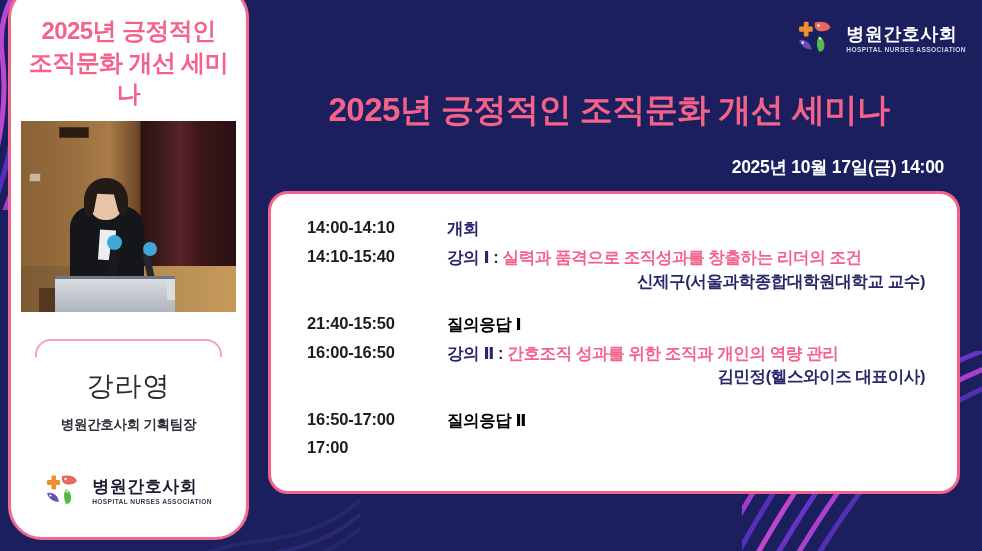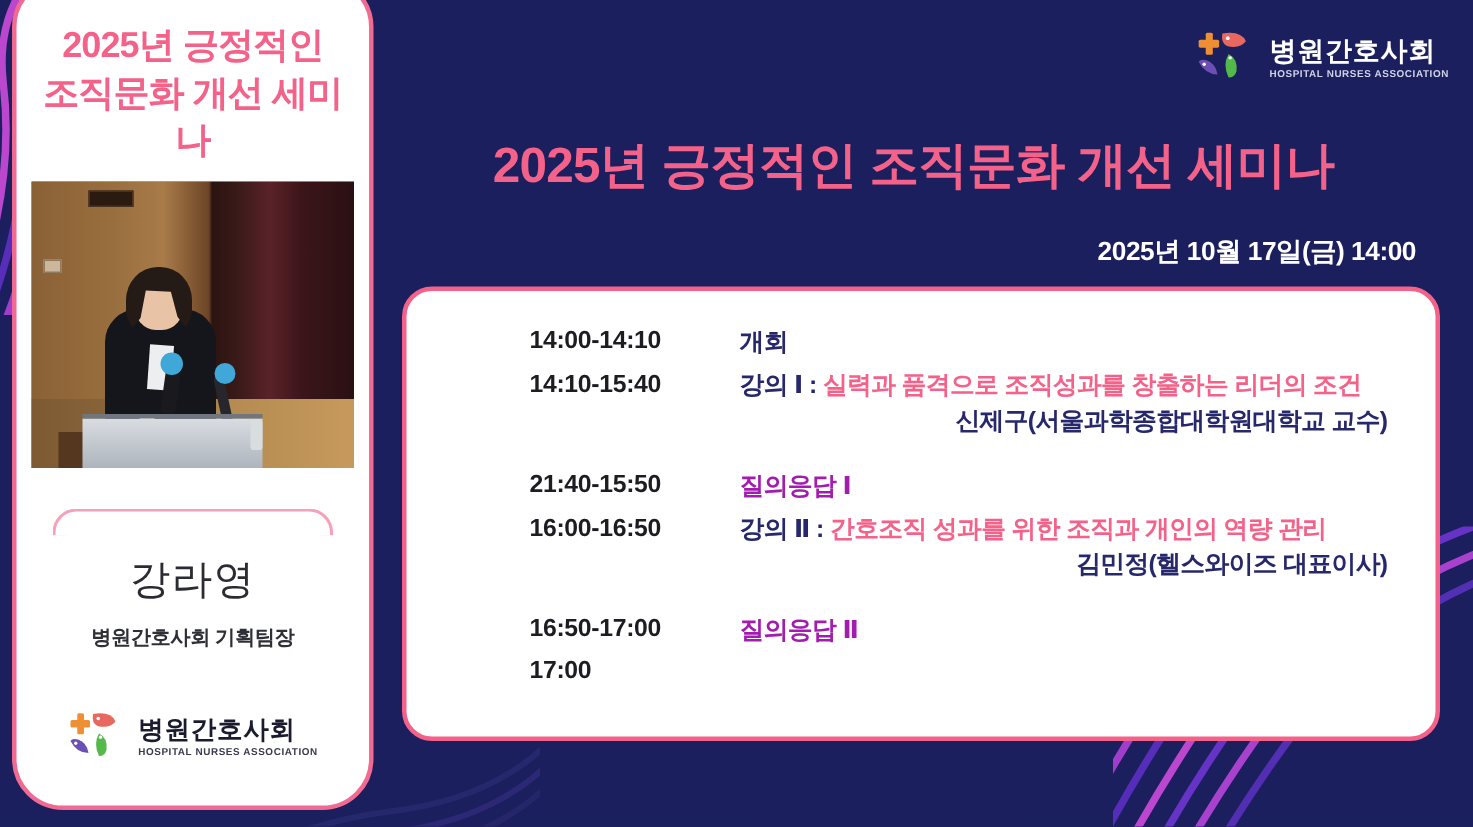--- a/index.html
+++ b/index.html
@@ -204,21 +204,21 @@
   }
 
   
   .schedule-panel {
     position: absolute;
     left: 10px; right: 22px; top: 191px;
     height: 303px;
     background: #ffffff;
     border: 3px solid #f4628a;
     border-radius: 20px;
-    padding: 22px 18px 0 82px;
+    padding: 22px 18px 0 36px;
   }
 
   .row { display: flex; align-items: flex-start; margin-bottom: 4px; }
   .row.gap-after { margin-bottom: 20px; }
 
   .row-time {
     width: 140px;
     flex: none;
     color: #1c1c22;
     font-size: 16.5px;
@@ -229,21 +229,21 @@
 
   .row-body { flex: 1; }
 
   .row-title {
     font-size: 16.5px;
     font-weight: bold;
     letter-spacing: -0.4px;
     color: #27286b;
     line-height: 1.5;
   }
-  .row-title.pink { color: #a21caf; }
+  .row-title.pink { color: #000000; }
   .title-prefix { color: #27286b; }
   .title-main { color: #f4628a; }
 
   .row-speaker {
     text-align: right;
     padding-right: 14px;
     font-size: 16.5px;
     font-weight: bold;
     color: #27286b;
     letter-spacing: -0.4px;

